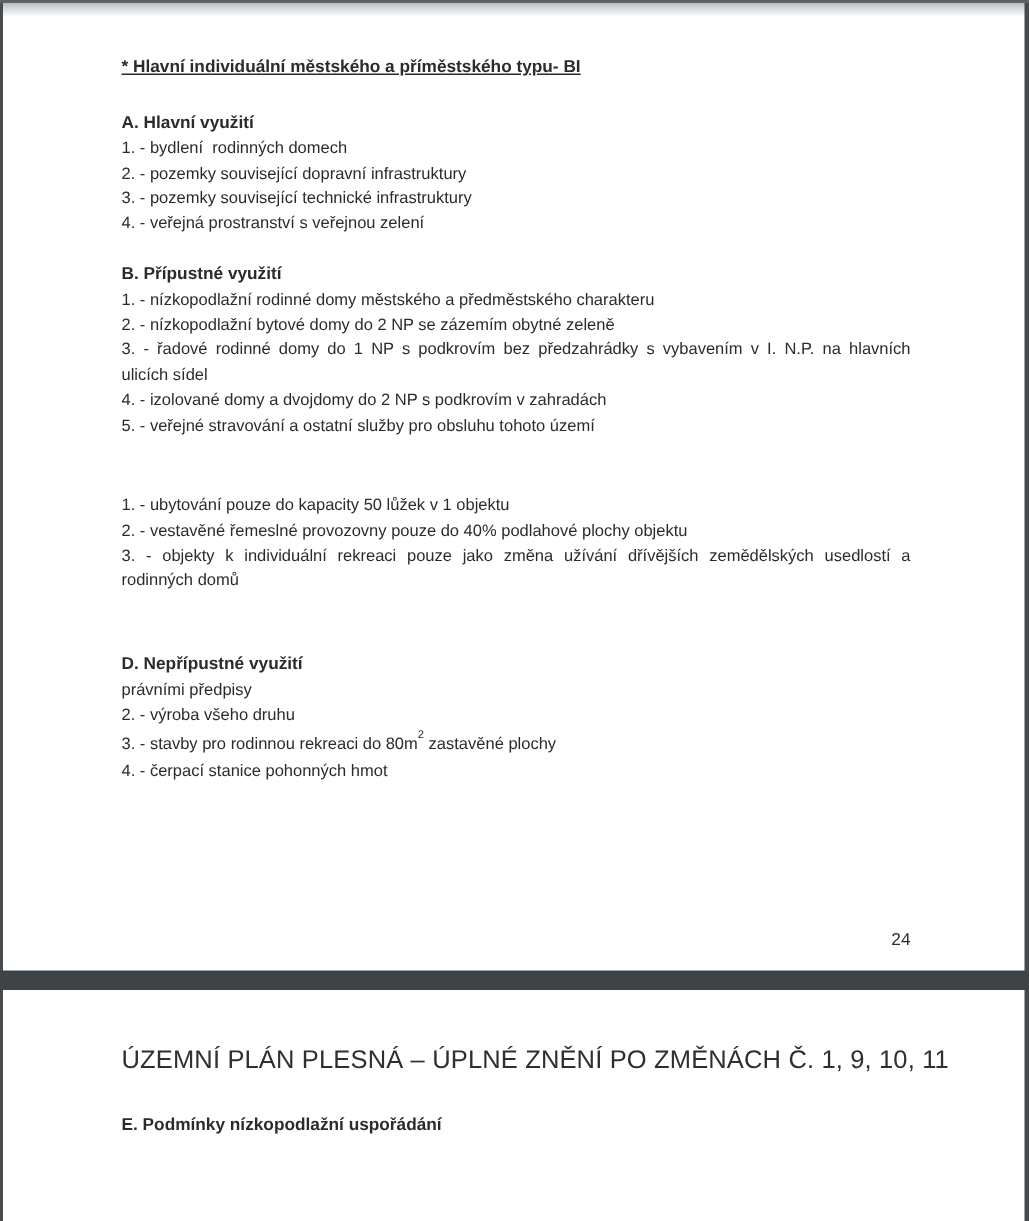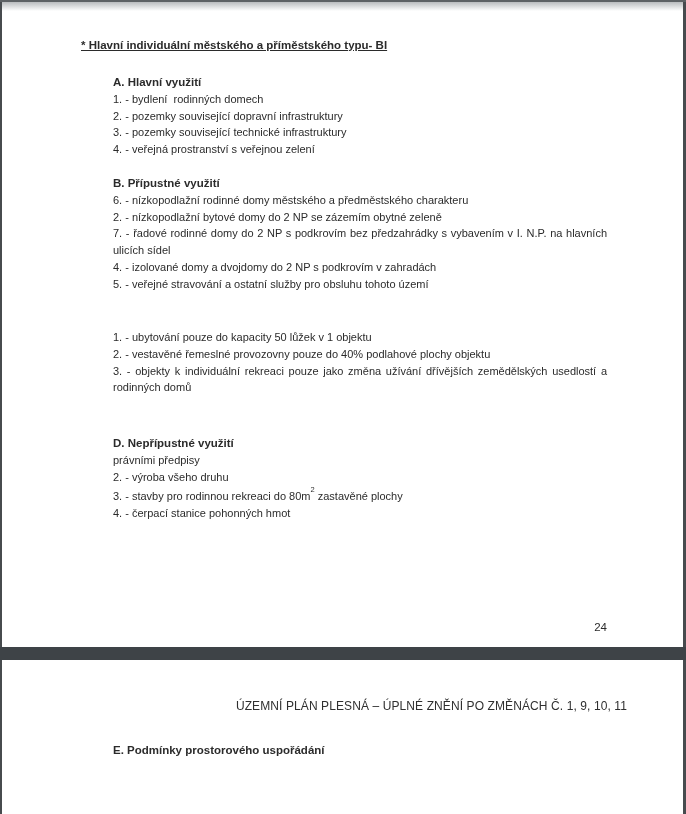--- a/index.html
+++ b/index.html
@@ -18,37 +18,37 @@
   .top-shadow { position: absolute; top: 2px; left: 0; right: 0; height: 9px;
                 background: linear-gradient(#b9bcbe, #ffffff); z-index: 5; }
   .page-gap   { position: absolute; top: 647px; left: 0; width: 686px; height: 13px; background: #3e4347; z-index: 7; }
 
   .page-bg { position: absolute; left: 0; width: 686px; background: #ffffff; z-index: 0; }
   #page-bg-1 { top: 0; height: 647px; }
   #page-bg-2 { top: 660px; height: 154px; }
 
   
   .sec { position: absolute; left: 81px; width: 526px; z-index: 2; }
-  .line { line-height: 16.8px; font-size: 11px; white-space: pre; margin-left: 32px; }
+  .line { line-height: 16.8px; font-size: 11px; white-space: pre; }
   .line.justify { white-space: normal; text-align: justify; text-align-last: justify; }
   .heading { font-weight: bold; font-size: 11.5px; }
   .p2 .line { line-height: 17.6px; }
 
   #doc-title {
     position: absolute; left: 81px; top: 37px; width: 546px; z-index: 2;
     font-weight: bold; font-size: 11.5px; line-height: 17px;
     text-decoration: underline; white-space: pre;
   }
   #page-number {
     position: absolute; left: 81px; top: 587px; width: 526px; z-index: 2;
     text-align: right; font-size: 11.5px; line-height: 17px; margin-top: 32px;
   }
   #p2-header {
     position: absolute; left: 81px; top: 698px; width: 546px; z-index: 2;
-    text-align: right; font-size: 12px; line-height: 17px; color: #2f2f2f;
+    text-align: right; font-size: 17px; line-height: 17px; color: #2f2f2f;
     letter-spacing: 0.1px; white-space: pre;
   }
   #sec-a { top: 74px; }
   #sec-b { top: 175px; }
   #sec-c { top: 329px; }
   #sec-d { top: 435px; }
   #sec-e { top: 742px; }
 
   .sup { font-size: 7.5px; position: relative; top: -3.5px; }
 </style>
@@ -71,23 +71,23 @@
       <div class="line"><span>1. - bydlení  rodinných domech</span></div>
       <div class="line"><span>2. - pozemky související dopravní infrastruktury</span></div>
       <div class="line"><span>3. - pozemky související technické infrastruktury</span></div>
       <div class="line"><span>4. - veřejná prostranství s veřejnou zelení</span></div>
     </div>
 </div>
 
 <div class="sec" id="sec-b">
   <div class="line heading">B. Přípustné využití</div>
   <div class="items">
-      <div class="line"><span>6. - nízkopodlažní rodinné domy městského a předměstského charakteru</span></div>
+      <div class="line"><span>1. - nízkopodlažní rodinné domy městského a předměstského charakteru</span></div>
       <div class="line"><span>2. - nízkopodlažní bytové domy do 2 NP se zázemím obytné zeleně</span></div>
-      <div class="line justify"><span>7. - řadové rodinné domy do 2 NP s podkrovím bez předzahrádky s vybavením v I. N.P. na hlavních</span></div>
+      <div class="line justify"><span>3. - řadové rodinné domy do 1 NP s podkrovím bez předzahrádky s vybavením v I. N.P. na hlavních</span></div>
       <div class="line"><span>ulicích sídel</span></div>
       <div class="line"><span>4. - izolované domy a dvojdomy do 2 NP s podkrovím v zahradách</span></div>
       <div class="line"><span>5. - veřejné stravování a ostatní služby pro obsluhu tohoto území</span></div>
     </div>
 </div>
 
 <div class="sec" id="sec-c">
   <div class="items">
       <div class="line"><span>1. - ubytování pouze do kapacity 50 lůžek v 1 objektu</span></div>
       <div class="line"><span>2. - vestavěné řemeslné provozovny pouze do 40% podlahové plochy objektu</span></div>
@@ -104,14 +104,14 @@
       <div class="line"><span>3. - stavby pro rodinnou rekreaci do 80m</span><sup class="sup">2</sup><span> zastavěné plochy</span></div>
       <div class="line"><span>4. - čerpací stanice pohonných hmot</span></div>
     </div>
 </div>
 
 <div id="page-number">24</div>
 
 <div id="p2-header">ÚZEMNÍ PLÁN PLESNÁ – ÚPLNÉ ZNĚNÍ PO ZMĚNÁCH Č. 1, 9, 10, 11</div>
 
 <div class="sec p2" id="sec-e">
-  <div class="line heading">E. Podmínky prostorového uspořádání</div>
+  <div class="line heading">E. Podmínky nízkopodlažní uspořádání</div>
 </div>
 
 </body></html>

